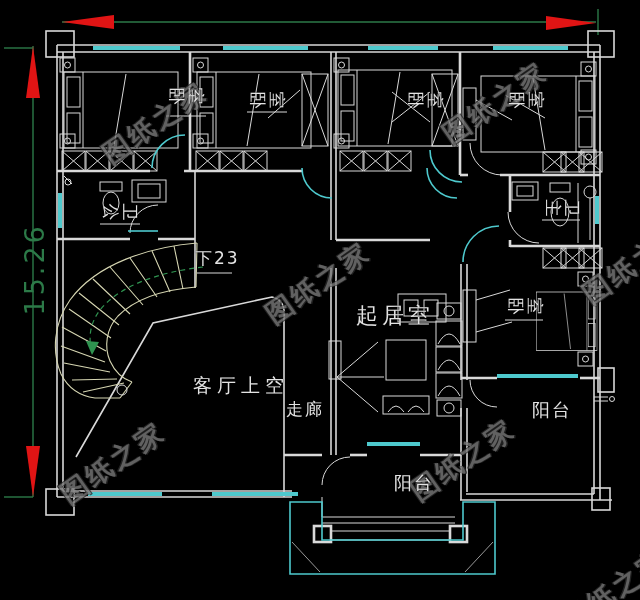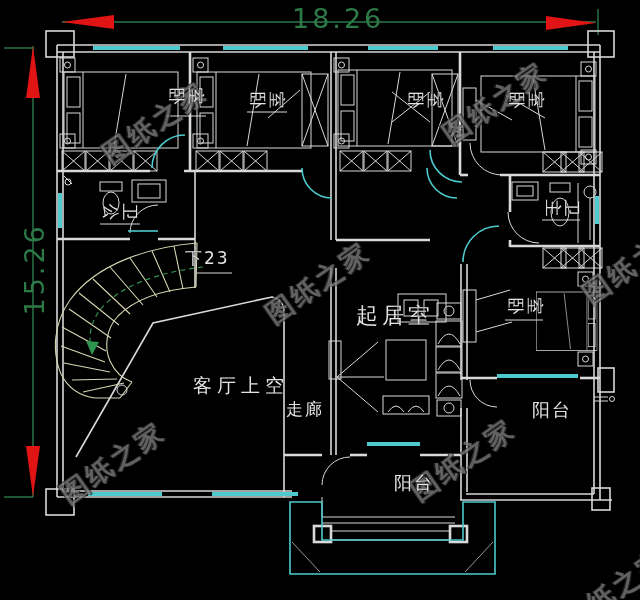--- a/index.html
+++ b/index.html
@@ -299,30 +299,29 @@
 </svg>
 
   <div class="wm" style="left:95px;top:105px">图纸之家</div>
   <div class="wm" style="left:435px;top:85px">图纸之家</div>
   <div class="wm" style="left:258px;top:265px">图纸之家</div>
   <div class="wm" style="left:575px;top:245px">图纸之家</div>
   <div class="wm" style="left:53px;top:445px">图纸之家</div>
   <div class="wm" style="left:403px;top:442px">图纸之家</div>
   <div class="wm" style="left:555px;top:572px">图纸之家</div>
 
-  <div class="dimtxt" style="left:292px;top:3px">18.26</div>
   <div class="dimtxt" style="left:-8px;top:258px;width:84px;text-align:center;transform:rotate(-90deg)">15.26</div>
 
   <div class="lbl" style="left:167px;top:88px"><span style="display:inline-block;transform:rotate(90deg)">卧</span><span style="display:inline-block;transform:rotate(90deg)">室</span></div>
   <div class="lbl" style="left:248px;top:92px"><span style="display:inline-block;transform:rotate(90deg)">卧</span><span style="display:inline-block;transform:rotate(90deg)">室</span></div>
   <div class="lbl" style="left:406px;top:92px"><span style="display:inline-block;transform:rotate(90deg)">卧</span><span style="display:inline-block;transform:rotate(90deg)">室</span></div>
   <div class="lbl" style="left:507px;top:92px"><span style="display:inline-block;transform:rotate(90deg)">卧</span><span style="display:inline-block;transform:rotate(90deg)">室</span></div>
   <div class="lbl" style="left:506px;top:298px"><span style="display:inline-block;transform:rotate(90deg)">卧</span><span style="display:inline-block;transform:rotate(90deg)">室</span></div>
   <div class="lbl" style="left:101px;top:204px"><span style="display:inline-block;transform:rotate(90deg)">公</span><span style="display:inline-block;transform:rotate(90deg)">卫</span></div>
   <div class="lbl" style="left:543px;top:200px"><span style="display:inline-block;transform:rotate(90deg)">主</span><span style="display:inline-block;transform:rotate(90deg)">卫</span></div>
-  <div class="lbl" style="left:185px;top:250px">下23</div>
+  <div class="lbl" style="left:195px;top:250px">下23</div>
   <div class="lbl" style="left:193px;top:376px;font-size:19px;letter-spacing:5px">客厅上空</div>
   <div class="lbl" style="left:286px;top:401px">走廊</div>
   <div class="lbl" style="left:356px;top:304px;font-size:22px;letter-spacing:4px">起居室</div>
   <div class="lbl" style="left:532px;top:401px;font-size:18px">阳台</div>
   <div class="lbl" style="left:394px;top:474px;font-size:18px">阳台</div>
 
 </div>
 
 </body></html>

